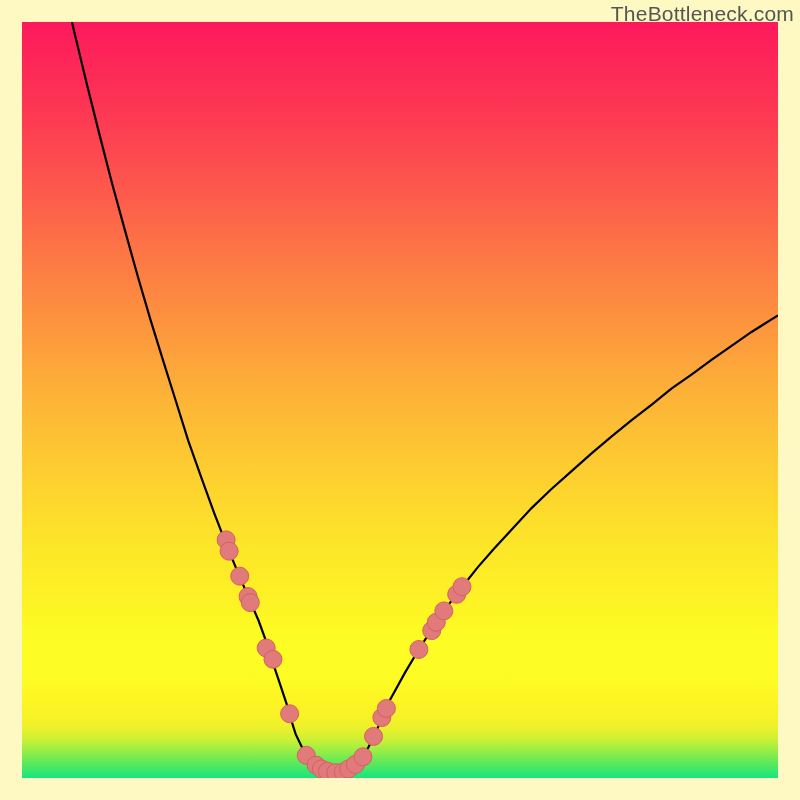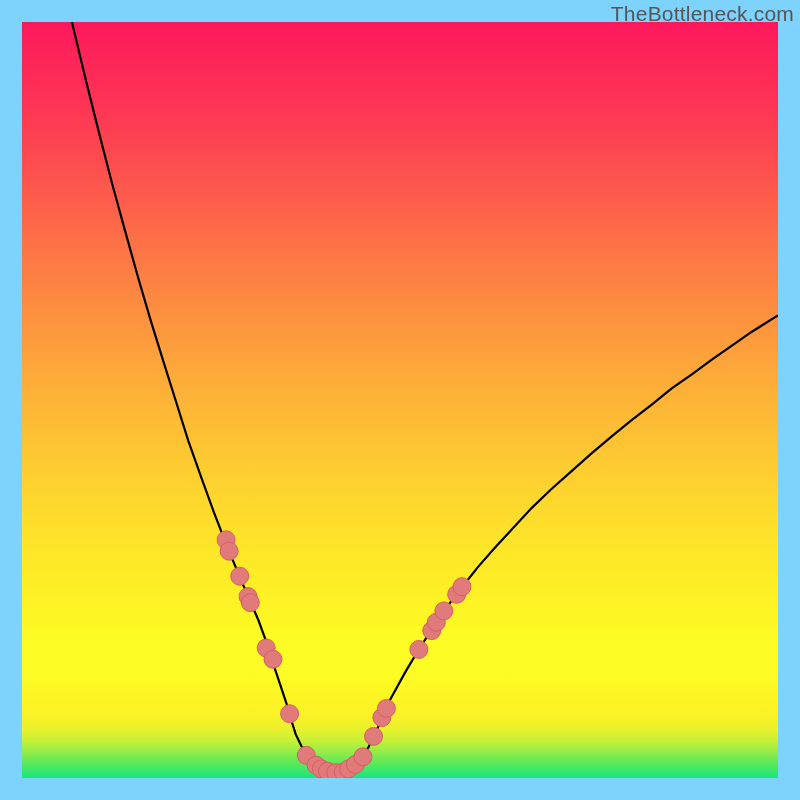--- a/index.html
+++ b/index.html
@@ -8,21 +8,21 @@
     width: 800px;
     height: 800px;
     overflow: hidden;
     background: #000;
     font-family: Arial, Helvetica, sans-serif;
   }
   .frame {
     position: relative;
     width: 800px;
     height: 800px;
-    background: #7dd3fc;
+    background: #fef9c3;
   }
   .plot {
     position: absolute;
     left: 22px;
     top: 22px;
     width: 756px;
     height: 756px;
     background: linear-gradient(to top,
       #15e67f 0%,
       #5de95a 2%,

